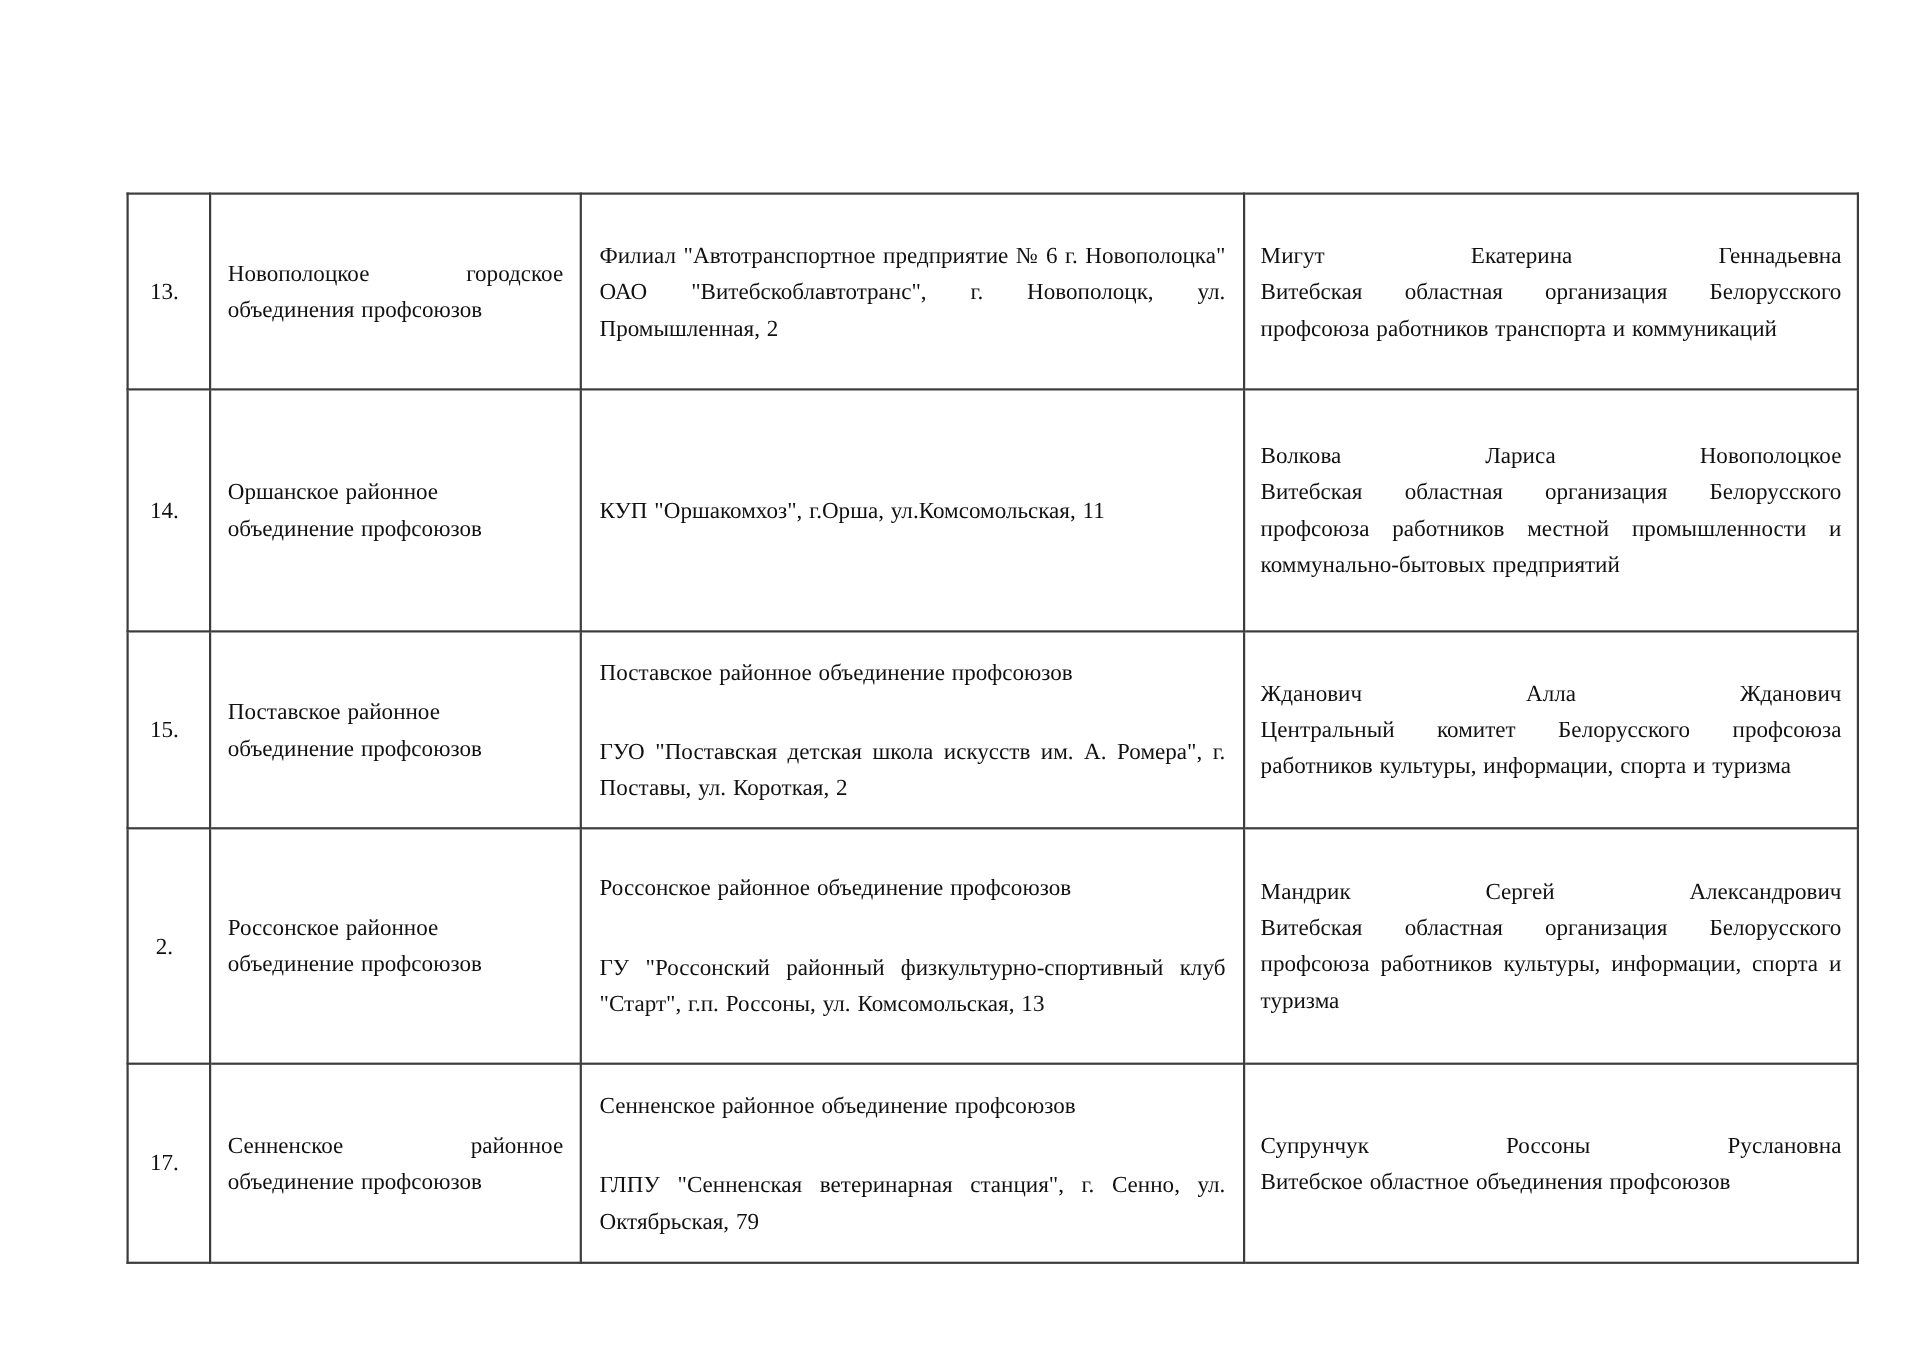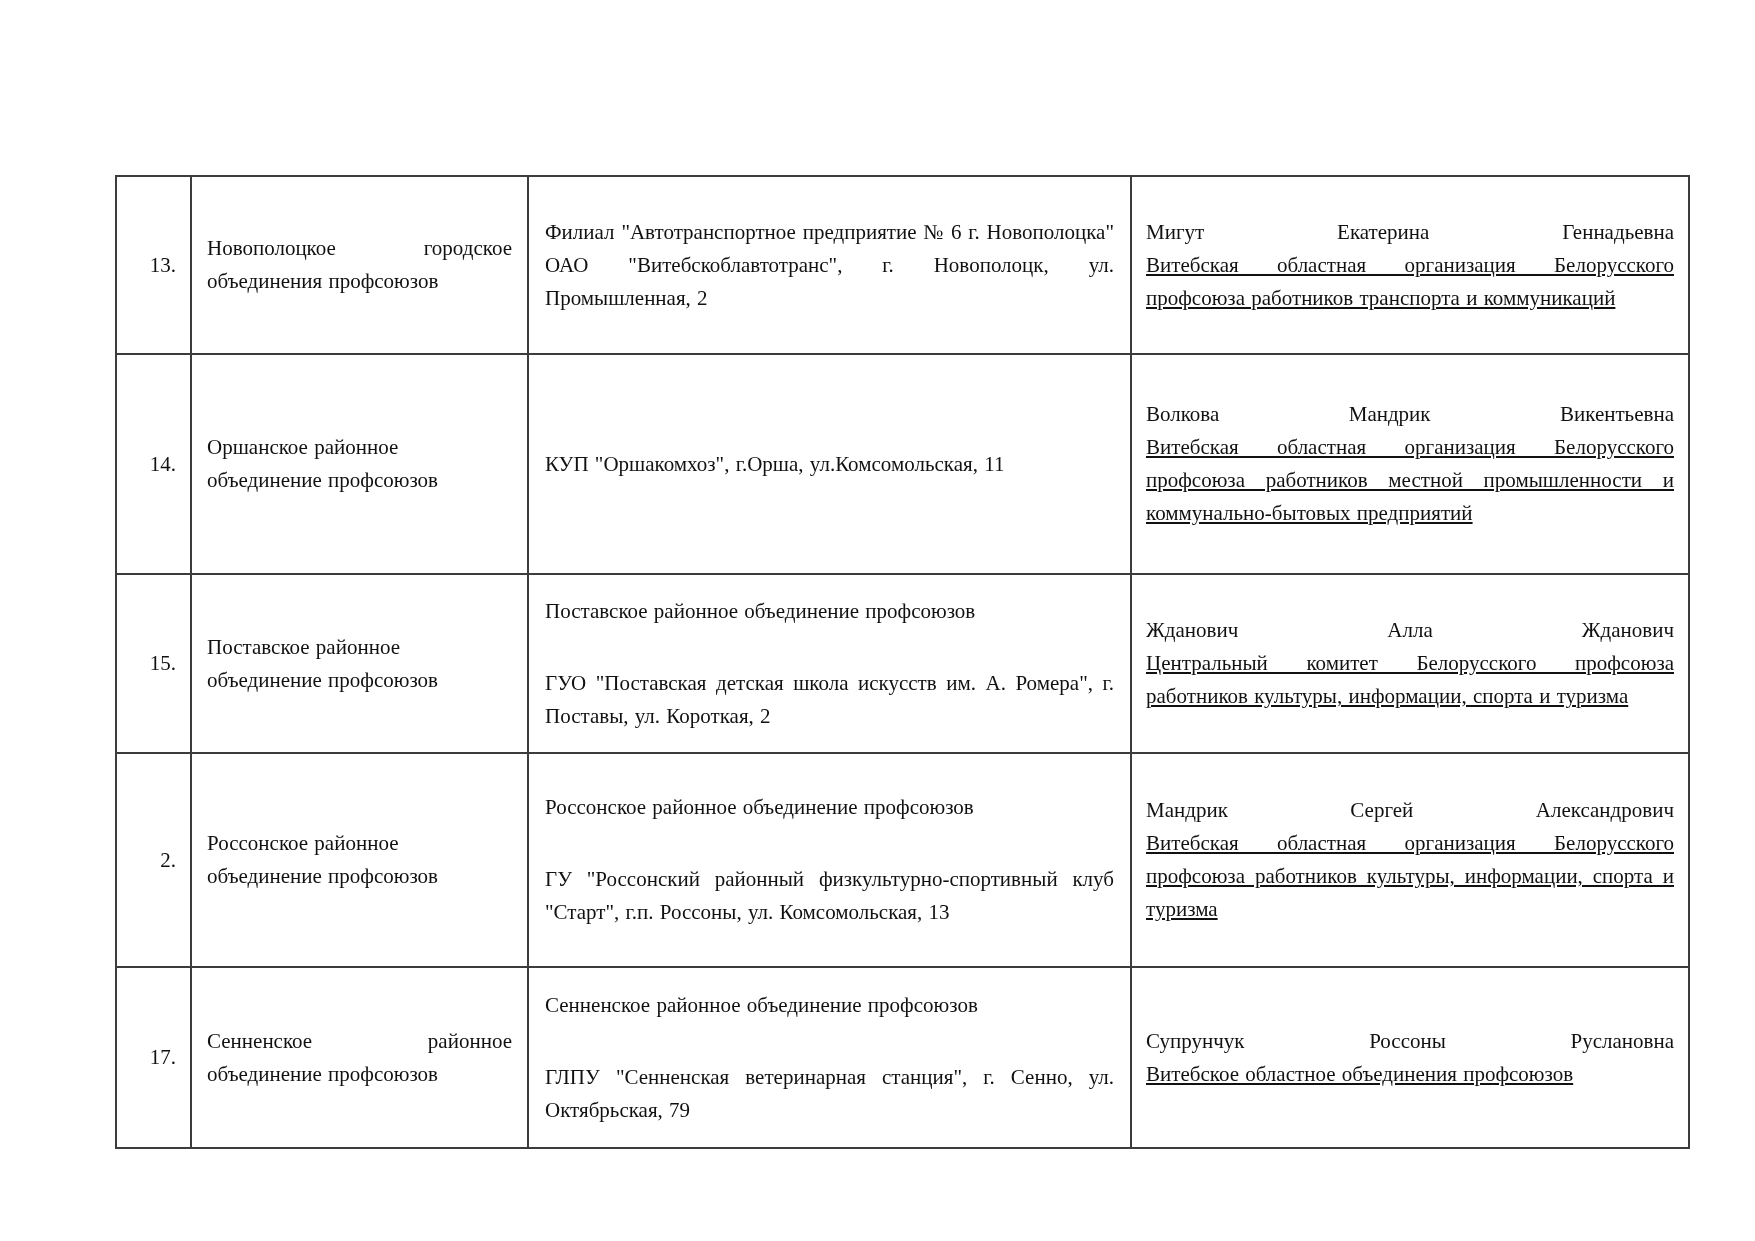--- a/index.html
+++ b/index.html
@@ -37,21 +37,21 @@
     background: #ffffff;
     word-spacing: 1px;
   }
   tr.r0 { height: 178px; }
   tr.r1 { height: 220px; }
   tr.r2 { height: 179px; }
   tr.r3 { height: 214px; }
   tr.r4 { height: 181px; }
 
   td.num-cell {
-    text-align: right;
+    text-align: center;
     padding: 0 14px 0 6px;
   }
   td.union-cell {
     padding: 6px 15px;
     text-align: left;
     margin-top: 15px;
   }
   td.union-cell.just {
     text-align: justify;
   }
@@ -68,21 +68,20 @@
   td.person-cell {
     padding: 24px 14px;
     text-align: justify;
   }
   .person-name {
     text-align: justify;
     text-align-last: justify;
   }
   .person-org {
     text-align: justify;
-    text-decoration: underline;
   }
 </style>
 </head>
 <body>
 
 <div class="page">
   <table class="union-table">
     <colgroup>
       <col style="width:75px">
       <col style="width:337px">
@@ -103,21 +102,21 @@
       </td>
     </tr>
 
     <tr class="r1">
       <td class="num-cell">14.</td>
       <td class="union-cell">Оршанское районное объединение профсоюзов</td>
       <td class="org-cell">
         <p>КУП "Оршакомхоз", г.Орша, ул.Комсомольская, 11</p>
       </td>
       <td class="person-cell">
-        <div class="person-name">Волкова Мандрик Викентьевна</div>
+        <div class="person-name">Волкова Лариса Новополоцкое</div>
         <div class="person-org">Витебская областная организация Белорусского профсоюза работников местной промышленности и коммунально-бытовых предприятий</div>
       </td>
     </tr>
 
     <tr class="r2">
       <td class="num-cell">15.</td>
       <td class="union-cell">Поставское районное объединение профсоюзов</td>
       <td class="org-cell">
         <p>Поставское районное объединение профсоюзов</p>
         <p>ГУО "Поставская детская школа искусств им. А. Ромера", г. Поставы, ул. Короткая, 2</p>

